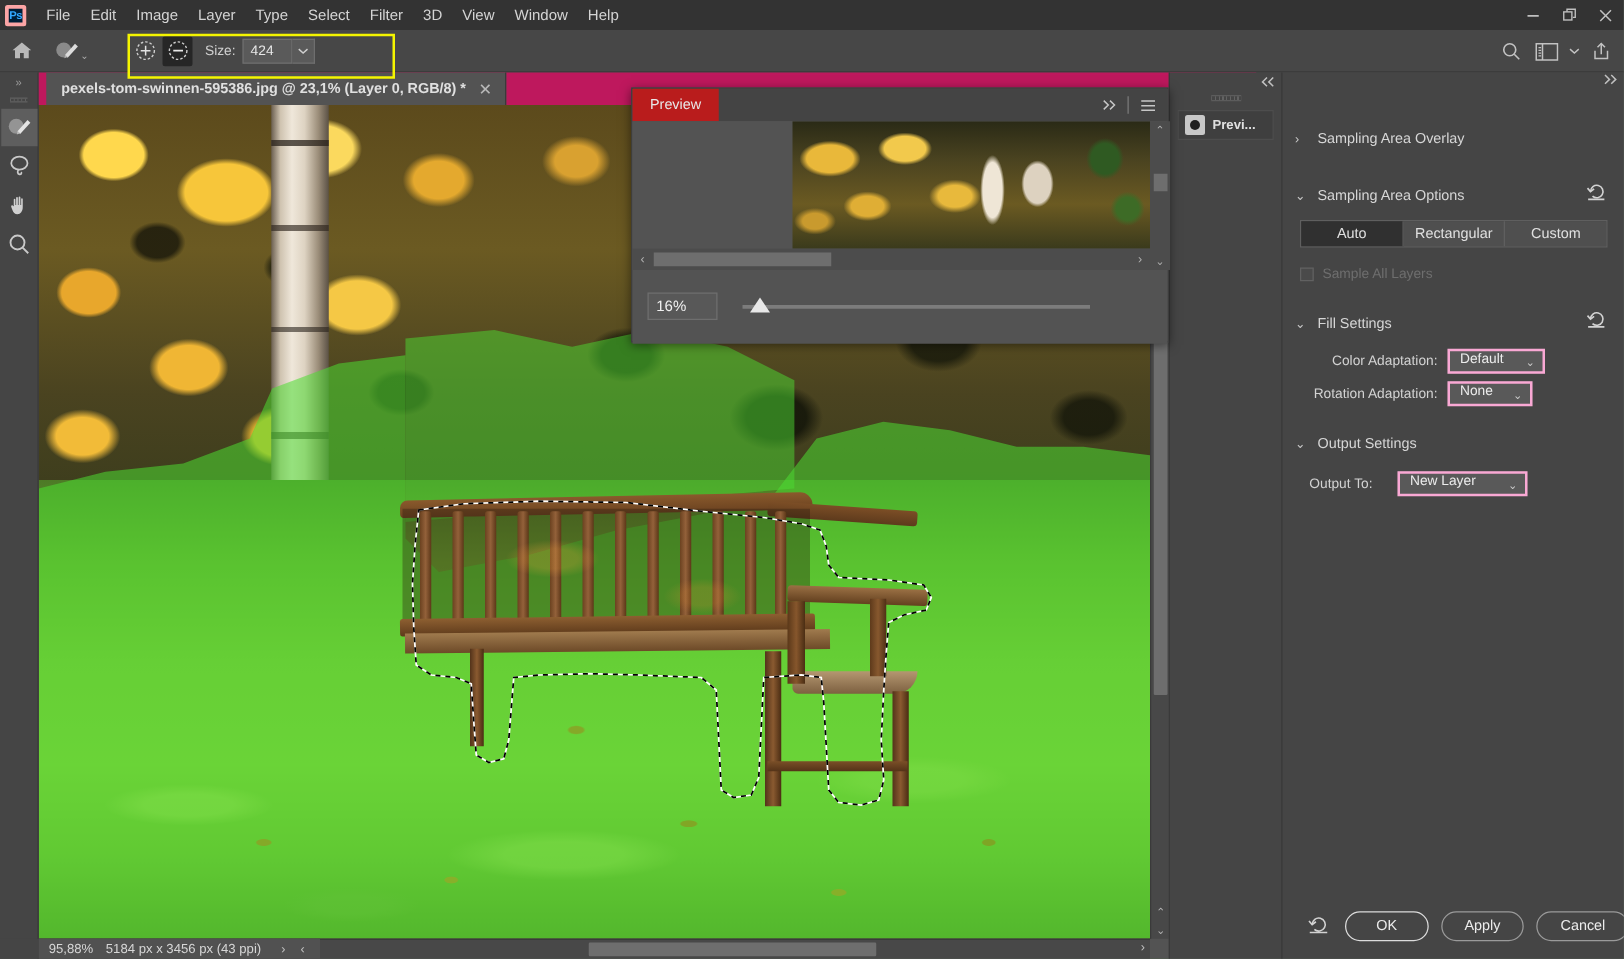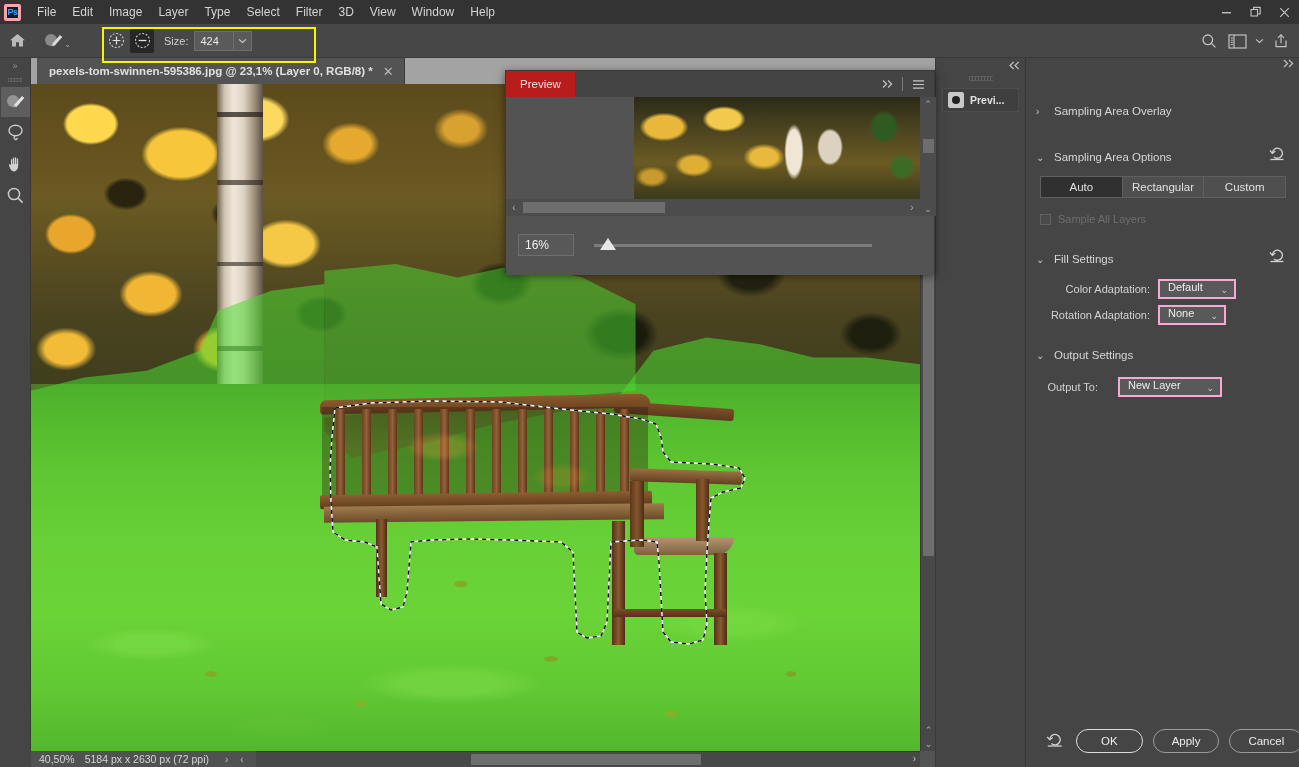--- a/index.html
+++ b/index.html
@@ -87,21 +87,21 @@
     border-top:1px solid #7d7d7d; border-bottom:1px solid #7d7d7d; opacity:.5;}
   .tool {
     width: 29px; height: 30px; margin: 1px 1px;
     display: flex; align-items: center; justify-content: center;
   }
   .tool.active { background: #5e5e5e; }
 
   
   .tabstrip {
     position: absolute; left: 31px; top: 58px; width: 974px; height: 26px;
-    background: #a3a3a3;
+    background: #be185d;
   }
   .doctab {
     position: absolute; left: 6px; top: 0; height: 26px;
     background: #535353; padding: 0 10px 0 12px;
     display: flex; align-items: center; gap: 10px;
     border-right: 1px solid #3a3a3a;
   }
   .doctab .title { color: #e0e0e0; font-size: 11.5px; font-weight: bold; white-space: nowrap; }
   .doctab .x { color: #b8b8b8; font-size: 13px; }
 
@@ -622,22 +622,22 @@
     <div class="cv-varrow" style="bottom:14px">⌃</div>
     <div class="cv-varrow" style="bottom:0">⌄</div>
   </div>
   <div class="cv-hscroll">
     <div class="cv-hthumb"></div>
     <div style="position:absolute; right:4px; top:1px; color:#c0c0c0; font-size:10px;">›</div>
   </div>
 
   <div class="statusbar"></div>
   <div class="status-float">
-    <span class="status-zoom">40,50%</span>
-    <span class="status-dim">5184 px x 2630 px (72 ppi)</span>
+    <span class="status-zoom">95,88%</span>
+    <span class="status-dim">5184 px x 3456 px (43 ppi)</span>
     <span class="status-arrow">›</span>
     <span class="status-arrow">‹</span>
   </div>
 
   <div class="preview-panel">
     <div class="pp-tabs">
       <div class="pp-tab">Preview</div>
       <div class="pp-tabicons">
         <div class="pp-ti">
           <svg width="13" height="10" viewBox="0 0 13 10" fill="none" stroke="#c6c6c6" stroke-width="1.2">

